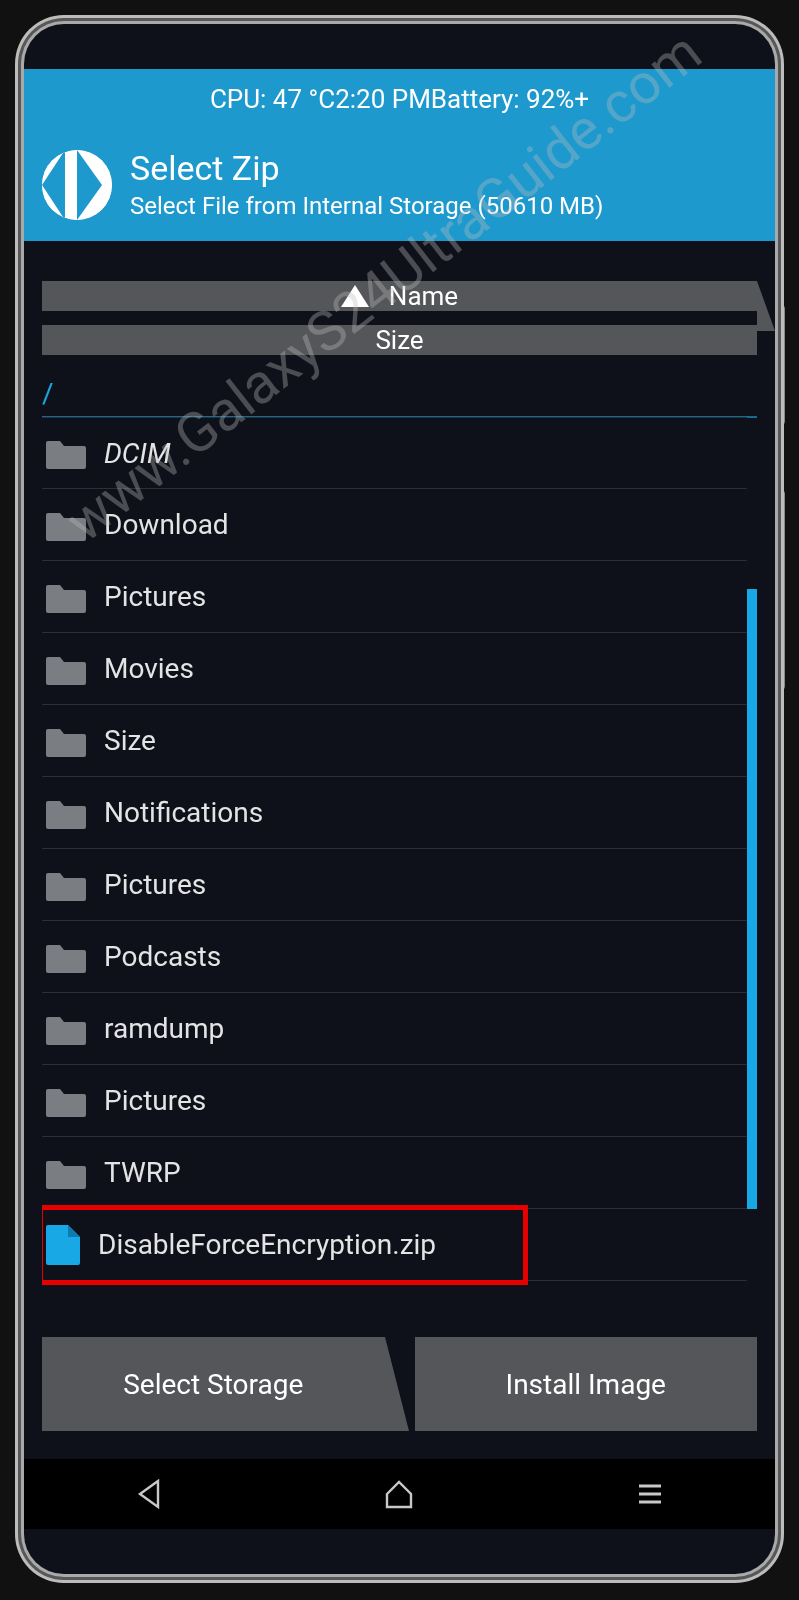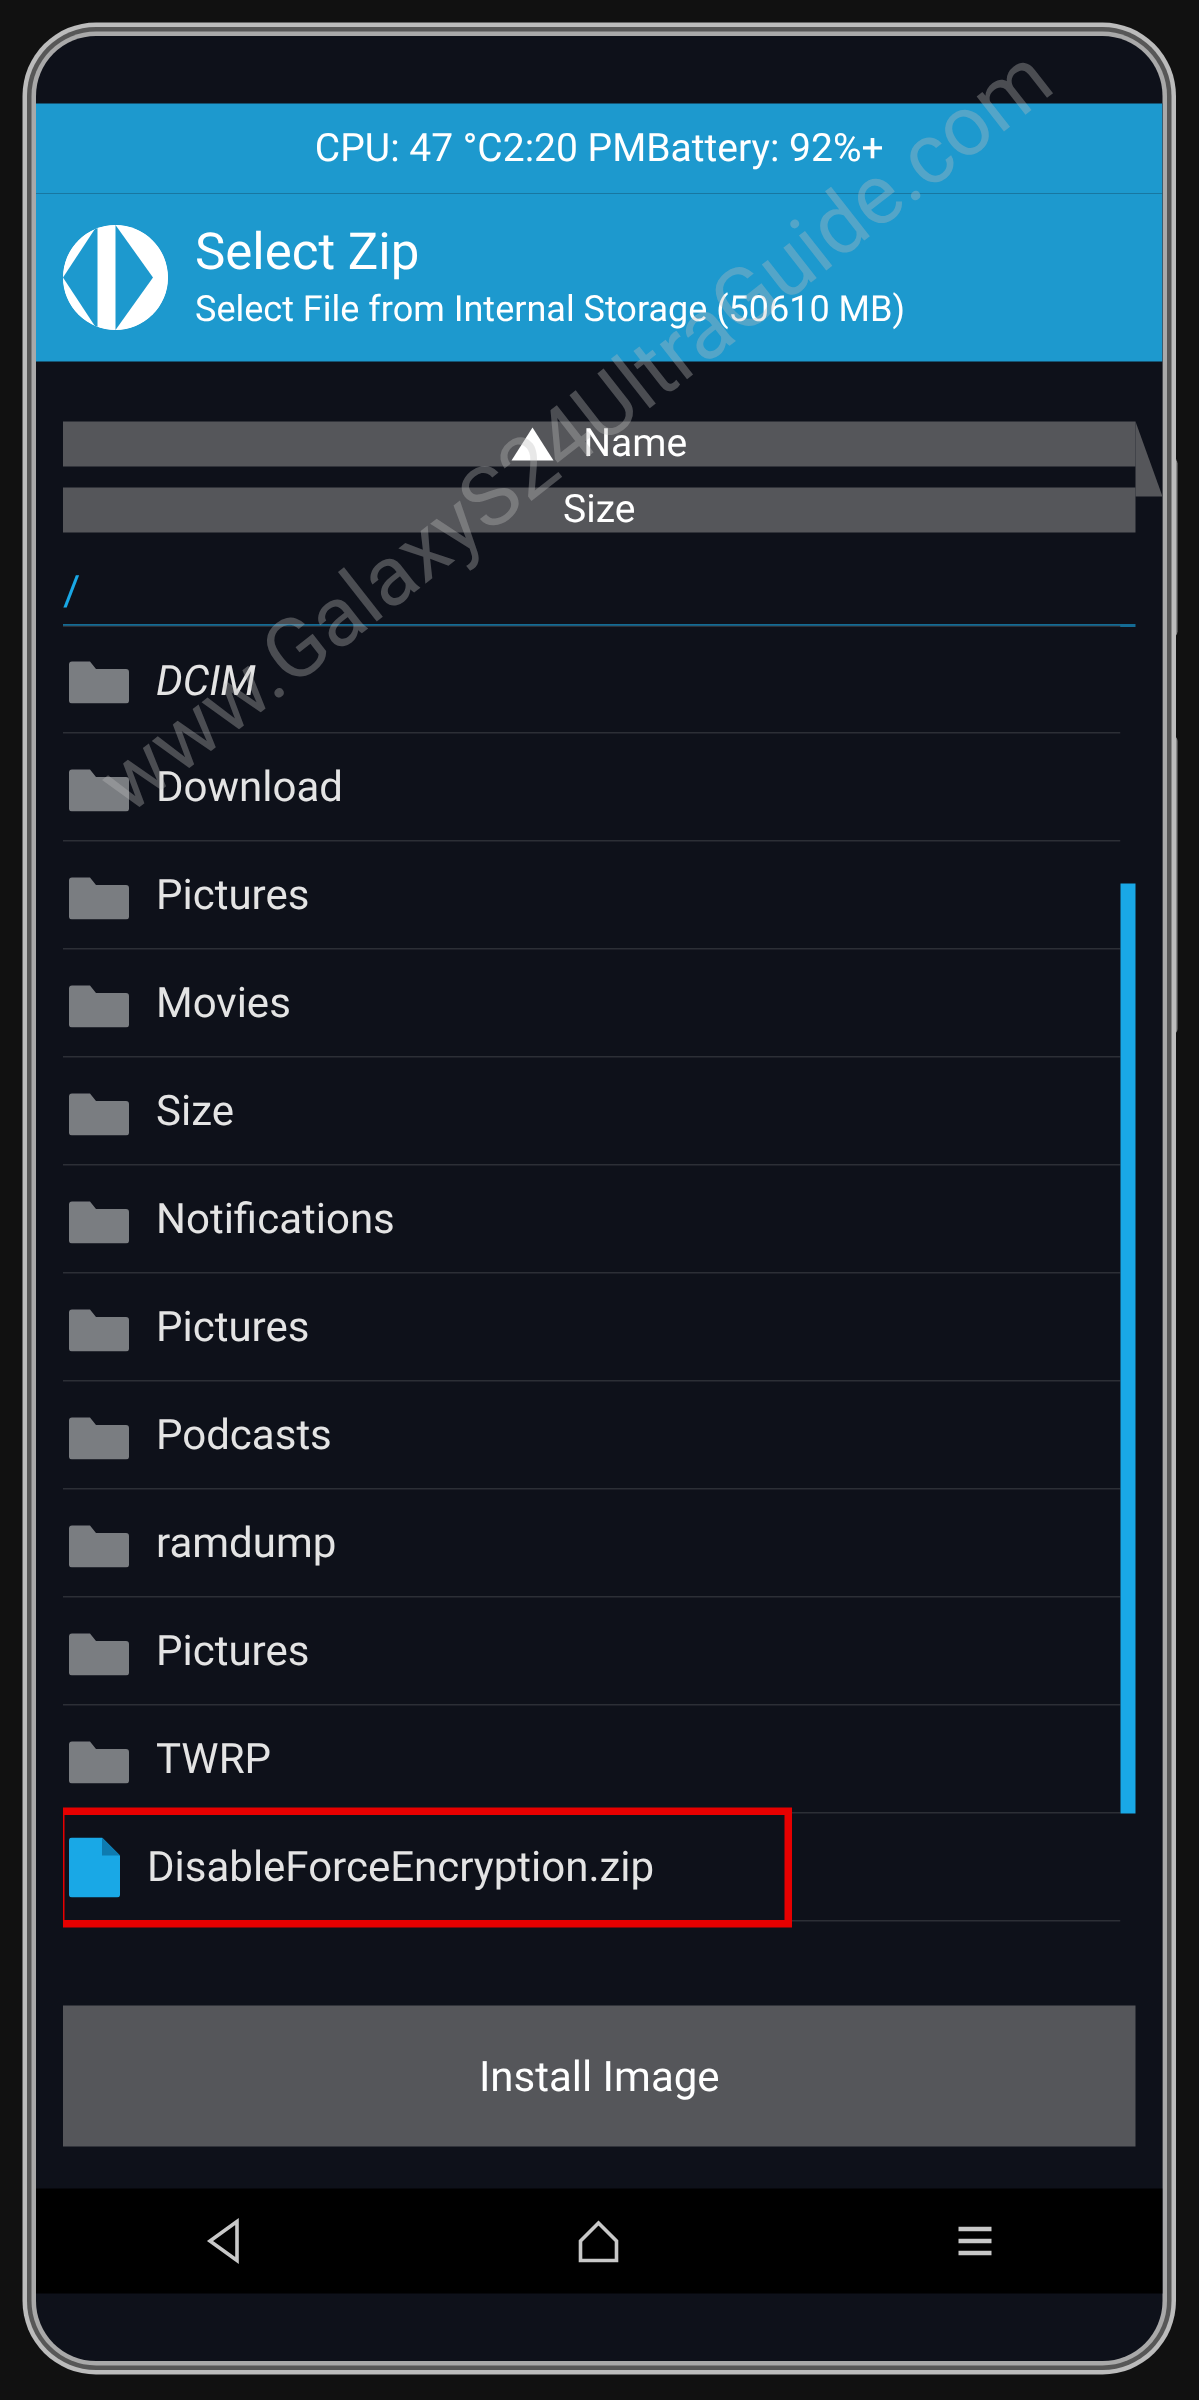--- a/index.html
+++ b/index.html
@@ -186,20 +186,23 @@
         <span>DisableForceEncryption.zip</span>
       </div>
 
       <div class="highlight-box" style="left:-4px; top:788px; width:490px; height:80px;"></div>
     </div>
 
     <div class="scrollbar"></div>
 
     <div class="bottom-buttons">
       <div class="btn">
+        <span>Select Storage</span>
+      </div>
+      <div class="btn">
         <span>Install Image</span>
       </div>
     </div>
 
     <div class="android-nav">
       <svg class="nav-ico" viewBox="0 0 34 34">
           <path d="M26 4 L8 17 L26 30 Z"></path>
         </svg>
       <svg class="nav-ico" viewBox="0 0 34 34">
           <path d="M5 17 L17 5 L29 17 L29 30 L5 30 Z"></path>

